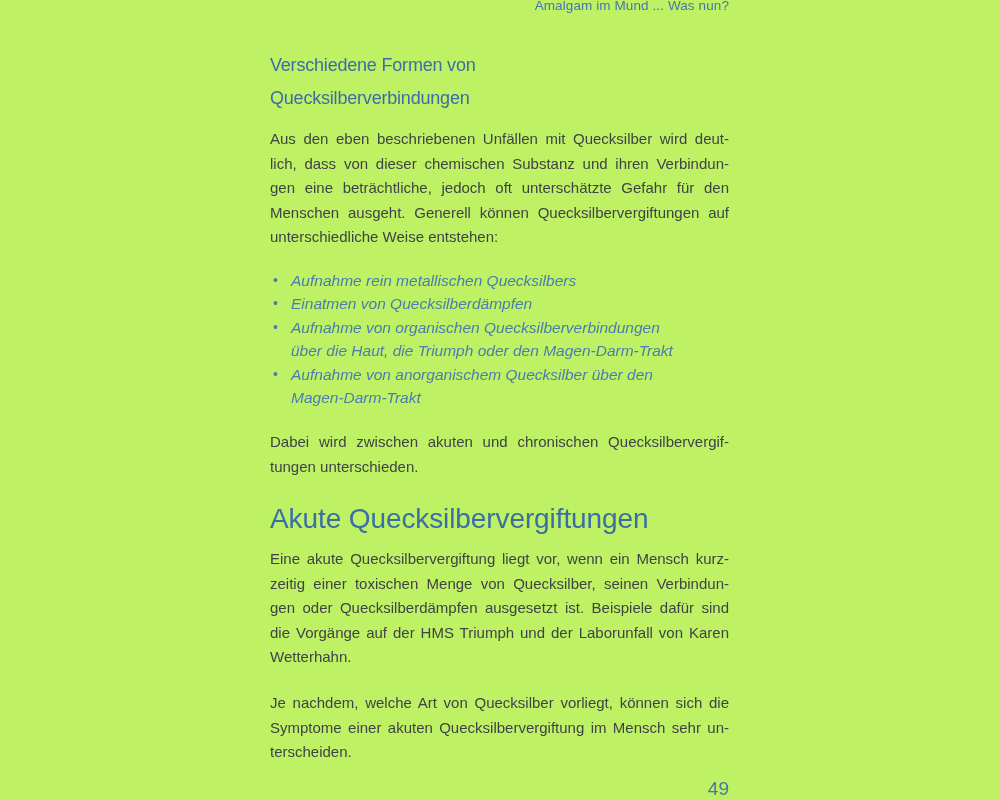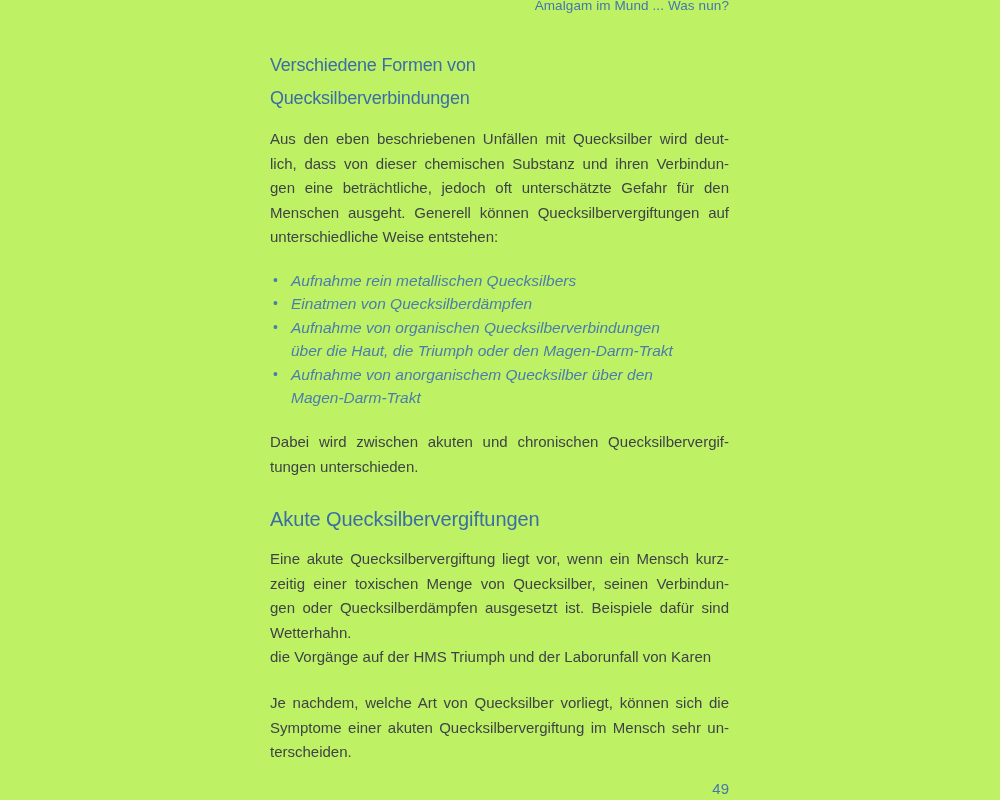--- a/index.html
+++ b/index.html
@@ -64,31 +64,31 @@
     position: absolute;
     left: 3px;
     top: 0;
     font-style: normal;
     font-size: 14px;
     color: #4b7cae;
   }
 
   .section-heading {
     top: 506px;
-    font-size: 20px;
+    font-size: 28px;
     line-height: 26px;
     font-weight: 500;
     letter-spacing: -0.1px;
     color: #3b6da6;
   }
 
   .page-number {
     top: 781px;
     text-align: right;
-    font-size: 15px;
+    font-size: 19px;
     line-height: 16px;
     color: #4576ac;
   }
 </style>
 </head>
 <body>
 
 <div class="page">
 
   <div class="abs running-header lines">Amalgam im Mund ... Was nun?</div>
@@ -129,22 +129,22 @@
       <span>Dabei wird zwischen akuten und chronischen Quecksilbervergif-</span>
       <span>tungen unterschieden.</span>
     </p>
 
   <h2 class="abs section-heading">Akute Quecksilbervergiftungen</h2>
 
   <p class="abs body-par par-acute lines justified">
       <span>Eine akute Quecksilbervergiftung liegt vor, wenn ein Mensch kurz-</span>
       <span>zeitig einer toxischen Menge von Quecksilber, seinen Verbindun-</span>
       <span>gen oder Quecksilberdämpfen ausgesetzt ist. Beispiele dafür sind</span>
+      <span>die Vorgänge auf der HMS Triumph und der Laborunfall von Karen</span>
       <span>Wetterhahn.</span>
-      <span>die Vorgänge auf der HMS Triumph und der Laborunfall von Karen</span>
     </p>
 
   <p class="abs body-par par-closing lines justified">
       <span>Je nachdem, welche Art von Quecksilber vorliegt, können sich die</span>
       <span>Symptome einer akuten Quecksilbervergiftung im Mensch sehr un-</span>
       <span>terscheiden.</span>
     </p>
 
   <div class="abs page-number">49</div>
 

